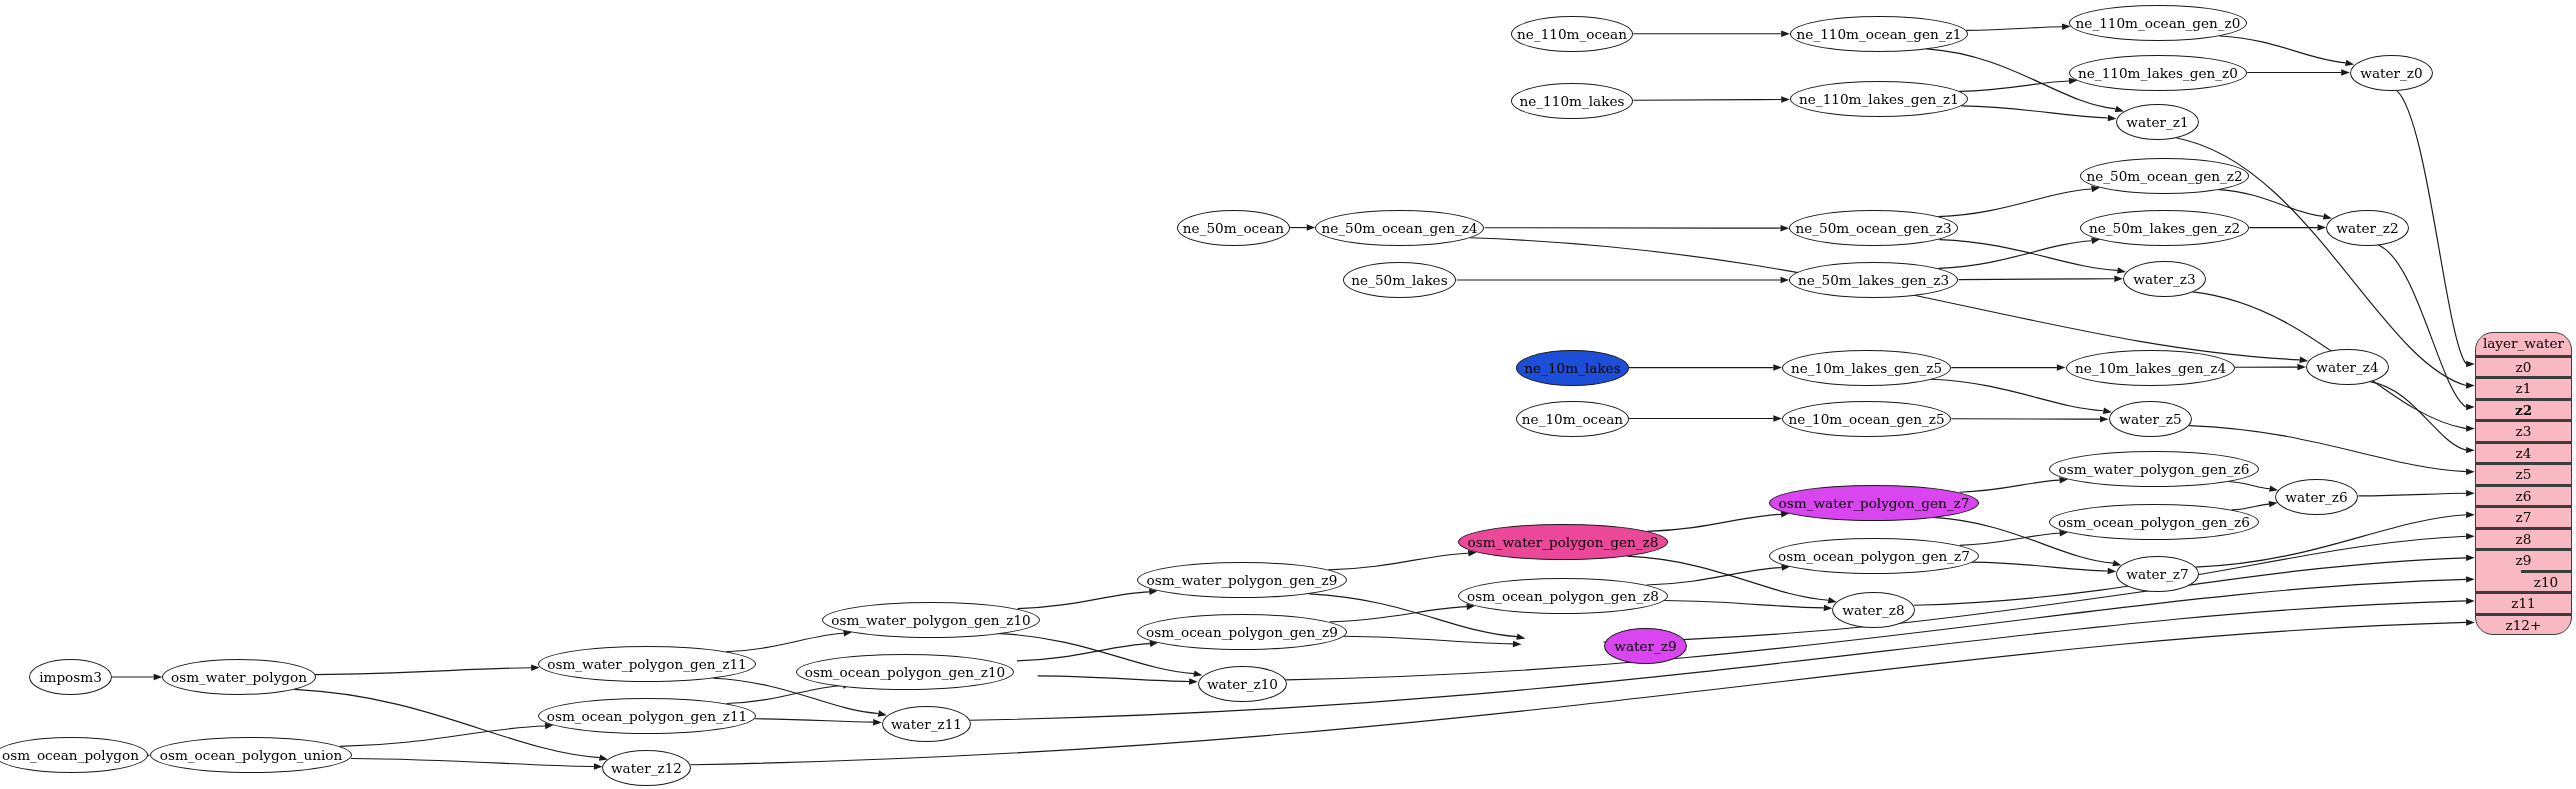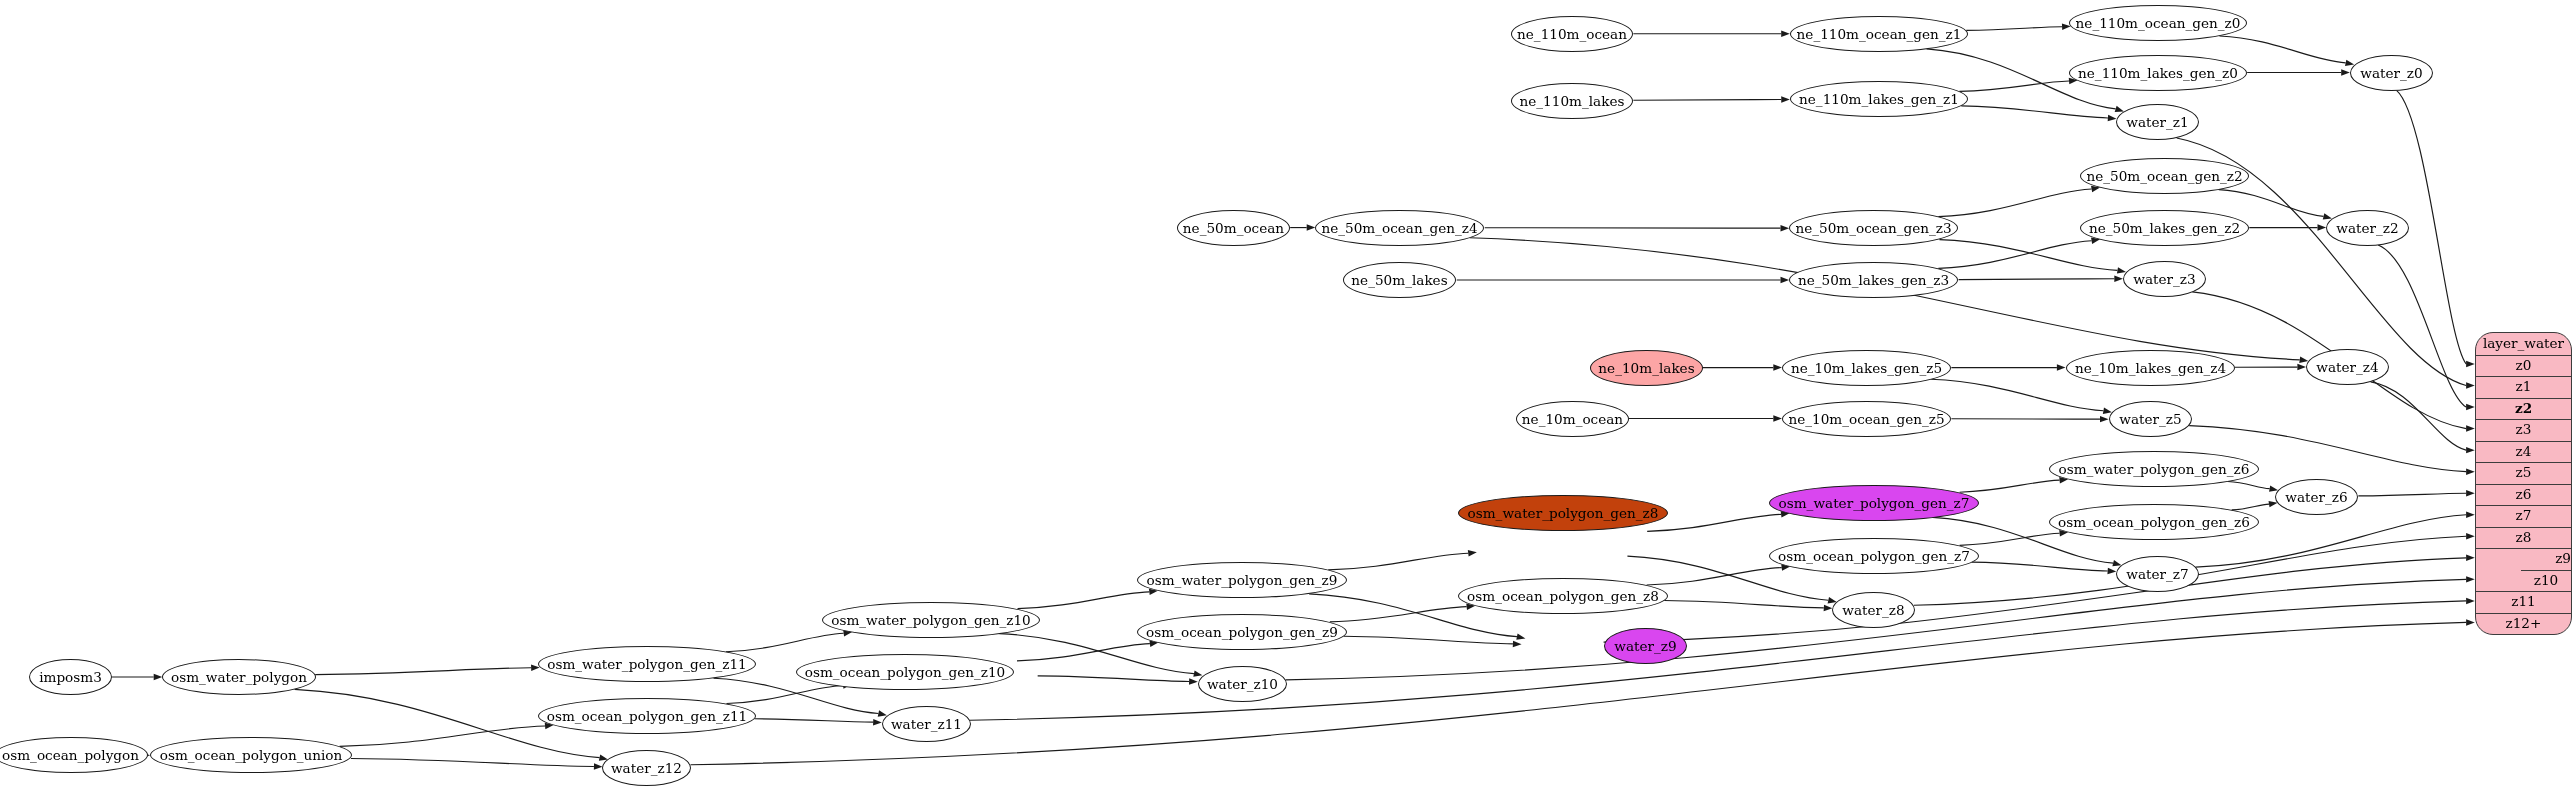--- a/index.html
+++ b/index.html
@@ -54,21 +54,21 @@
     font-size: 13.6px;
     color: #000000;
   }
   .record-row {
     box-sizing: border-box;
     height: 21.5px;
     line-height: 19.4px;
     text-align: center;
     font-size: 13.6px;
     color: #000000;
-    border-top: 1px solid #4d7c0f;
+    border-top: 3px solid #4d7c0f;
   }
 </style>
 </head>
 <body>
 
 <div class="canvas">
   <svg id="edge-layer" xmlns="http://www.w3.org/2000/svg" viewBox="0 0 3588 1099">
       <path d="M 2275.0 47.0 C 2367.7 47.0, 2419.2 47.0, 2481.0 47.0" fill="none" stroke="#1a1a1a" stroke-width="1.6"></path>
       <polygon points="2493.0,47.0 2481.0,51.5 2481.0,42.5" fill="#1a1a1a"></polygon>
       <path d="M 2738.8 42.3 C 2798.8 41.8, 2832.2 37.7, 2872.2 37.2" fill="none" stroke="#1a1a1a" stroke-width="1.6"></path>
@@ -245,21 +245,21 @@
       </div>
       <div class="node" style="left: 2080px; top: 210px; width: 169px; height: 36px; background: rgb(255, 255, 255); border-color: rgb(26, 26, 26);">
         <span>ne_50m_lakes_gen_z2</span>
       </div>
       <div class="node" style="left: 2123px; top: 261px; width: 83px; height: 36px; background: rgb(255, 255, 255); border-color: rgb(26, 26, 26);">
         <span>water_z3</span>
       </div>
       <div class="node" style="left: 2326px; top: 210px; width: 83px; height: 36px; background: rgb(255, 255, 255); border-color: rgb(26, 26, 26);">
         <span>water_z2</span>
       </div>
-      <div class="node" style="left: 1590px; top: 350px; width: 113px; height: 36px; background: #fca5a5; border-color: rgb(26, 26, 26);">
+      <div class="node" style="left: 1516px; top: 350px; width: 113px; height: 36px; background: #1d4ed8; border-color: rgb(26, 26, 26);">
         <span>ne_10m_lakes</span>
       </div>
       <div class="node" style="left: 1516px; top: 401px; width: 113px; height: 36px; background: rgb(255, 255, 255); border-color: rgb(26, 26, 26);">
         <span>ne_10m_ocean</span>
       </div>
       <div class="node" style="left: 1782px; top: 350px; width: 169px; height: 36px; background: rgb(255, 255, 255); border-color: rgb(26, 26, 26);">
         <span>ne_10m_lakes_gen_z5</span>
       </div>
       <div class="node" style="left: 1782px; top: 401px; width: 169px; height: 36px; background: rgb(255, 255, 255); border-color: rgb(26, 26, 26);">
         <span>ne_10m_ocean_gen_z5</span>
@@ -305,21 +305,21 @@
       </div>
       <div class="node" style="left: 1137px; top: 562px; width: 210px; height: 36px; background: rgb(255, 255, 255); border-color: rgb(26, 26, 26);">
         <span>osm_water_polygon_gen_z9</span>
       </div>
       <div class="node" style="left: 1137px; top: 614px; width: 210px; height: 36px; background: rgb(255, 255, 255); border-color: rgb(26, 26, 26);">
         <span>osm_ocean_polygon_gen_z9</span>
       </div>
       <div class="node" style="left: 1198px; top: 666px; width: 89px; height: 36px; background: rgb(255, 255, 255); border-color: rgb(26, 26, 26);">
         <span>water_z10</span>
       </div>
-      <div class="node" style="left: 1458px; top: 495px; width: 210px; height: 36px; background: #c2410c; border-color: rgb(26, 26, 26);">
+      <div class="node" style="left: 1458px; top: 524px; width: 210px; height: 36px; background: #ec4899; border-color: rgb(26, 26, 26);">
         <span>osm_water_polygon_gen_z8</span>
       </div>
       <div class="node" style="left: 1458px; top: 578px; width: 210px; height: 36px; background: rgb(255, 255, 255); border-color: rgb(26, 26, 26);">
         <span>osm_ocean_polygon_gen_z8</span>
       </div>
       <div class="node" style="left: 1604px; top: 628px; width: 83px; height: 36px; background: #d946ef; border-color: rgb(26, 26, 26);">
         <span>water_z9</span>
       </div>
       <div class="node" style="left: 1769px; top: 485px; width: 210px; height: 36px; background: #d946ef; border-color: rgb(26, 26, 26);">
         <span>osm_water_polygon_gen_z7</span>
@@ -348,20 +348,20 @@
     <div id="record-rows">
         <div class="record-row" style="border-top-color: rgb(60, 60, 60);">z0</div>
         <div class="record-row" style="border-top-color: rgb(60, 60, 60);">z1</div>
         <div class="record-row" style="border-top-color: rgb(60, 60, 60); font-weight: bold;">z2</div>
         <div class="record-row" style="border-top-color: rgb(60, 60, 60);">z3</div>
         <div class="record-row" style="border-top-color: rgb(60, 60, 60);">z4</div>
         <div class="record-row" style="border-top-color: rgb(60, 60, 60);">z5</div>
         <div class="record-row" style="border-top-color: rgb(60, 60, 60);">z6</div>
         <div class="record-row" style="border-top-color: rgb(60, 60, 60);">z7</div>
         <div class="record-row" style="border-top-color: rgb(60, 60, 60);">z8</div>
-        <div class="record-row" style="border-top-color: rgb(60, 60, 60); text-align: right;">z9</div>
+        <div class="record-row" style="border-top-color: rgb(60, 60, 60);">z9</div>
         <div class="record-row" style="border-top-color: rgb(60, 60, 60); margin-left: 45px;">z10</div>
         <div class="record-row" style="border-top-color: rgb(60, 60, 60);">z11</div>
         <div class="record-row" style="border-top-color: rgb(60, 60, 60);">z12+</div>
       </div>
   </div>
 </div>
 
 
 </body></html>

